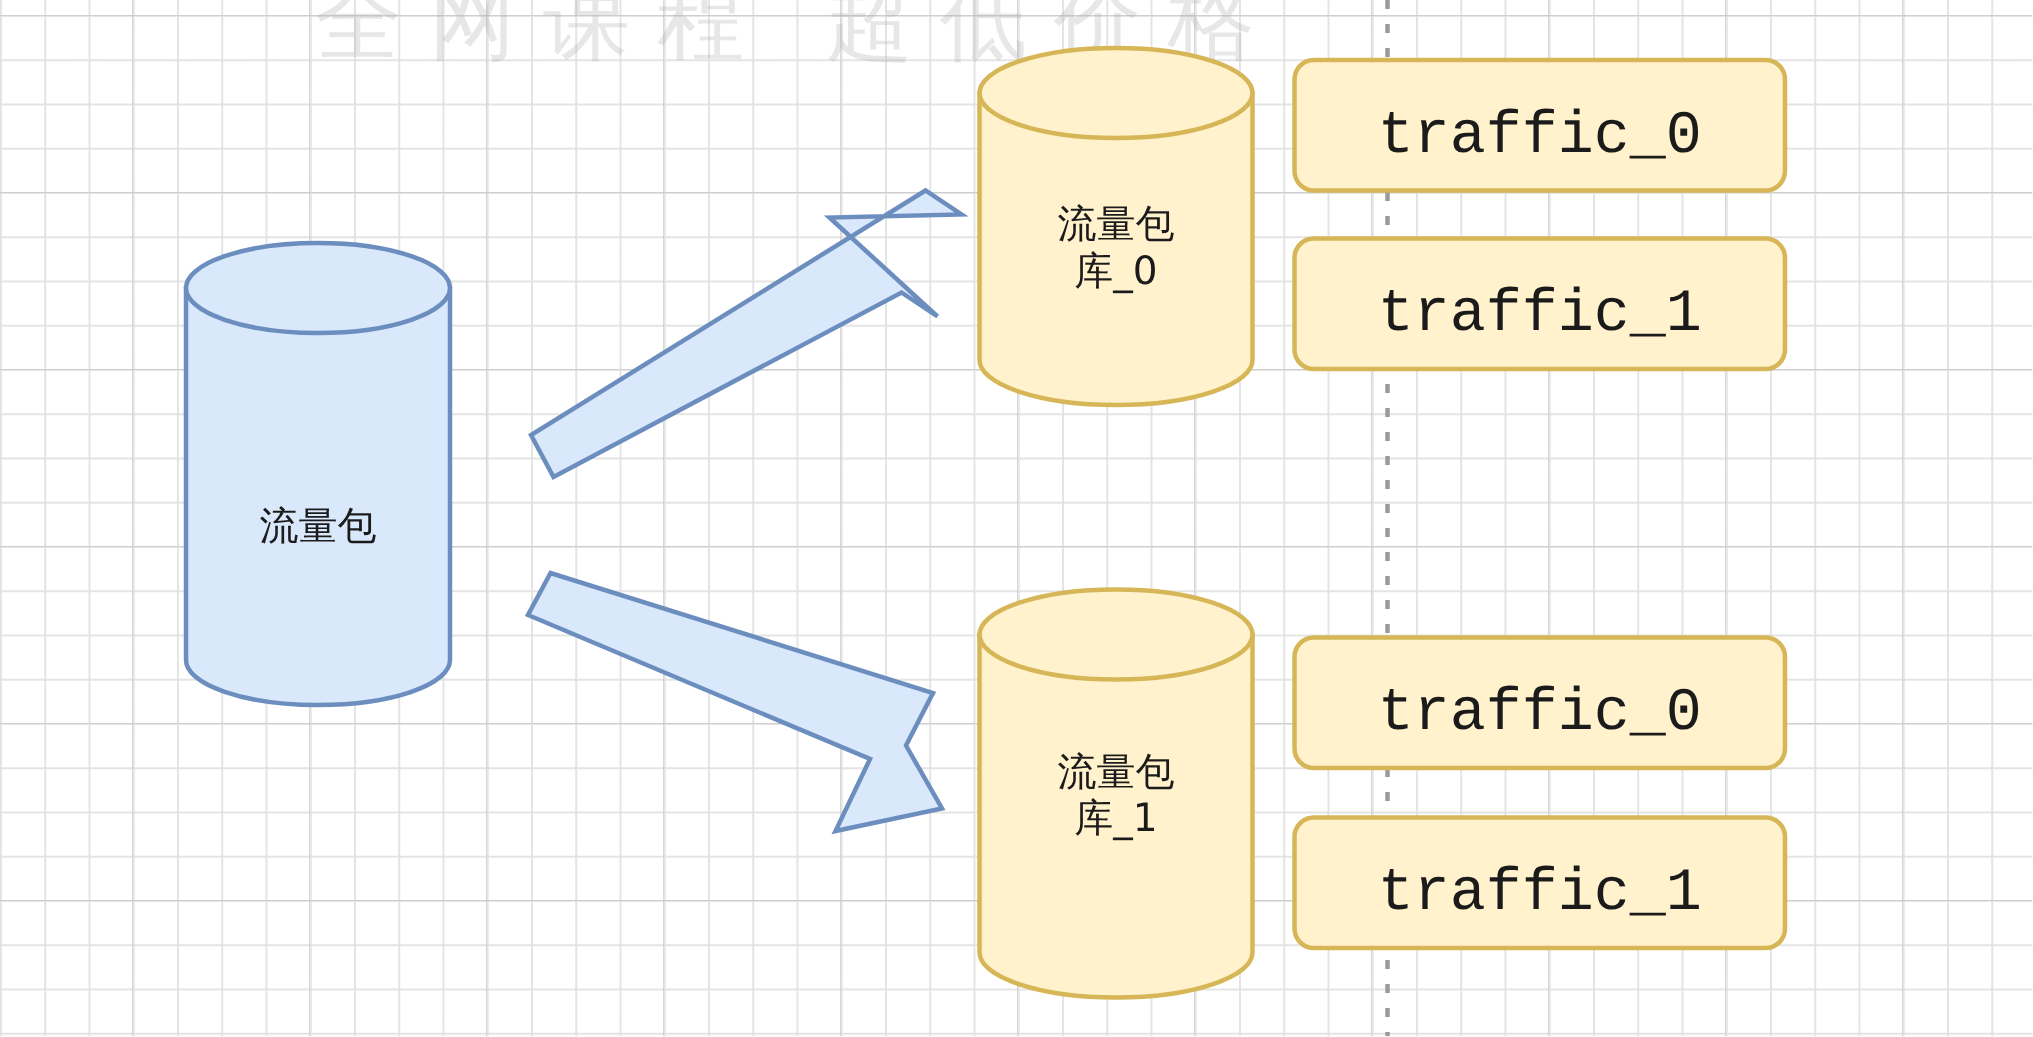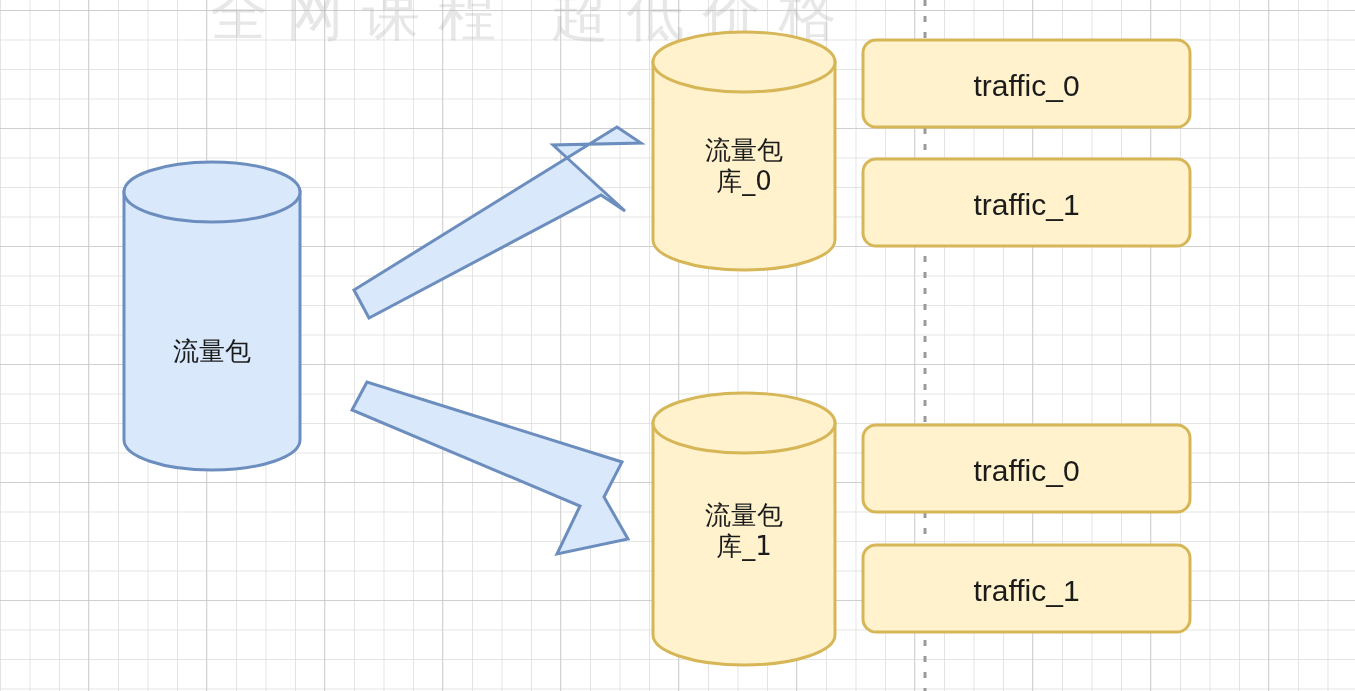--- a/index.html
+++ b/index.html
@@ -58,23 +58,23 @@
     line-height: 1.18;
     white-space: pre-line;
     pointer-events: none;
   }
   .cyl-label {
     font-size: 26px;
     font-weight: 400;
     font-family: "DejaVu Sans", "Liberation Sans", sans-serif;
   }
   .box-label {
-    font-size: 30px;
+    font-size: 40px;
     font-weight: 400;
-    font-family: Liberation Sans, sans-serif;
+    font-family: Liberation Mono, monospace;
   }
   .hit {
     position: absolute;
     cursor: pointer;
   }
 </style>
 </head>
 <body>
 
 <div id="canvas">

